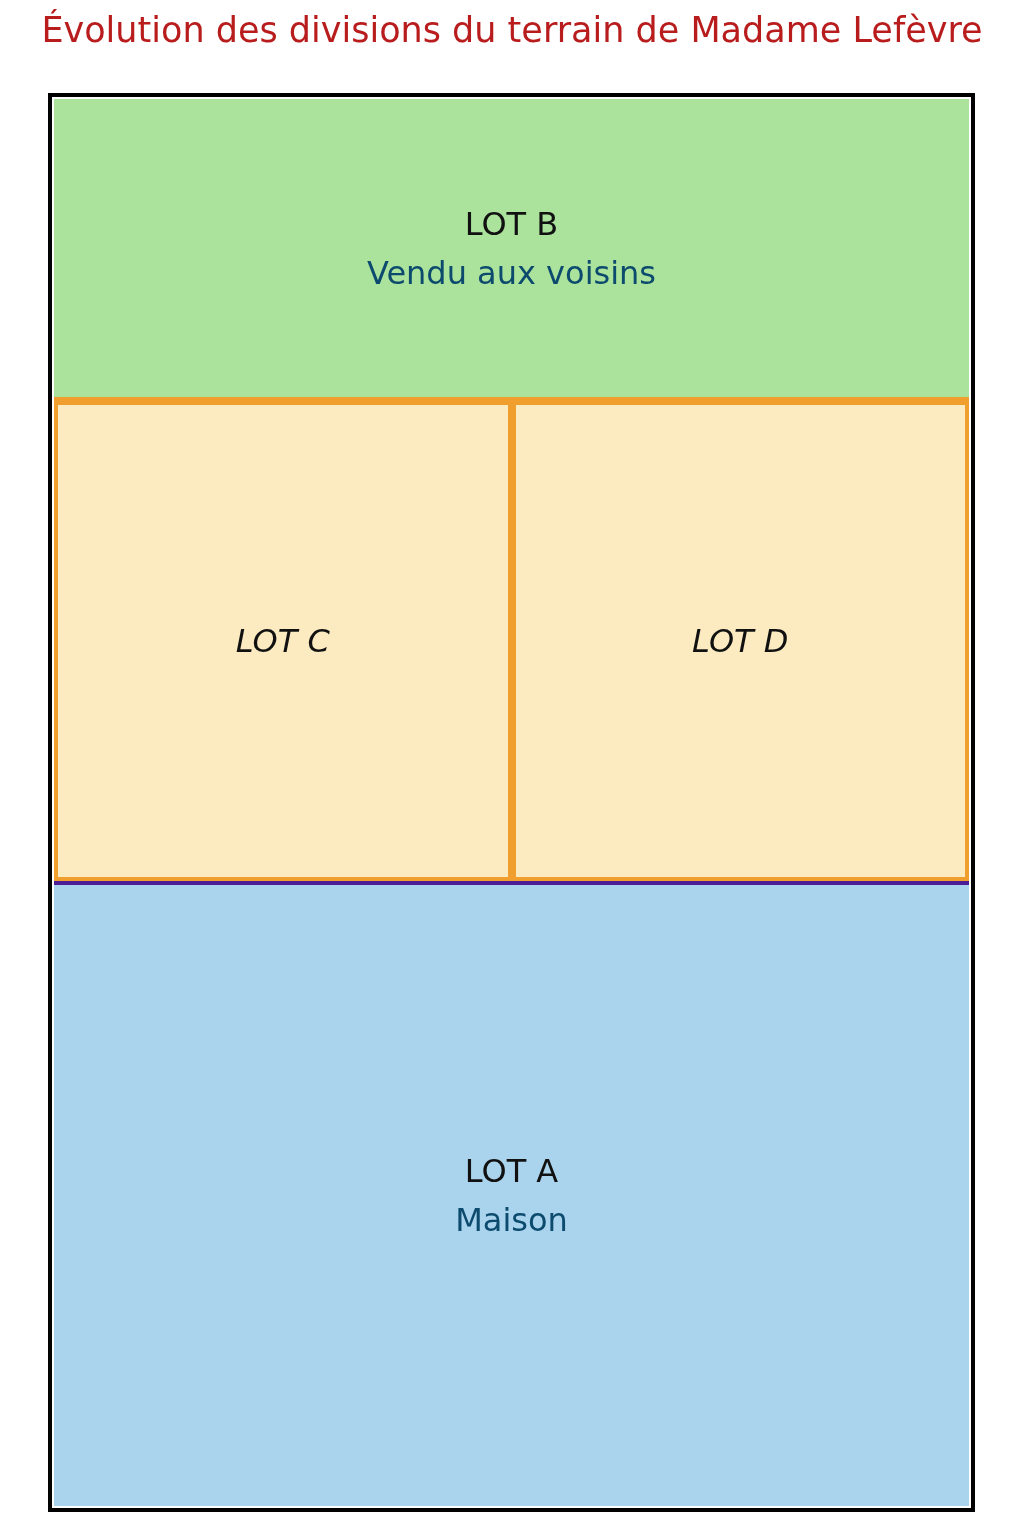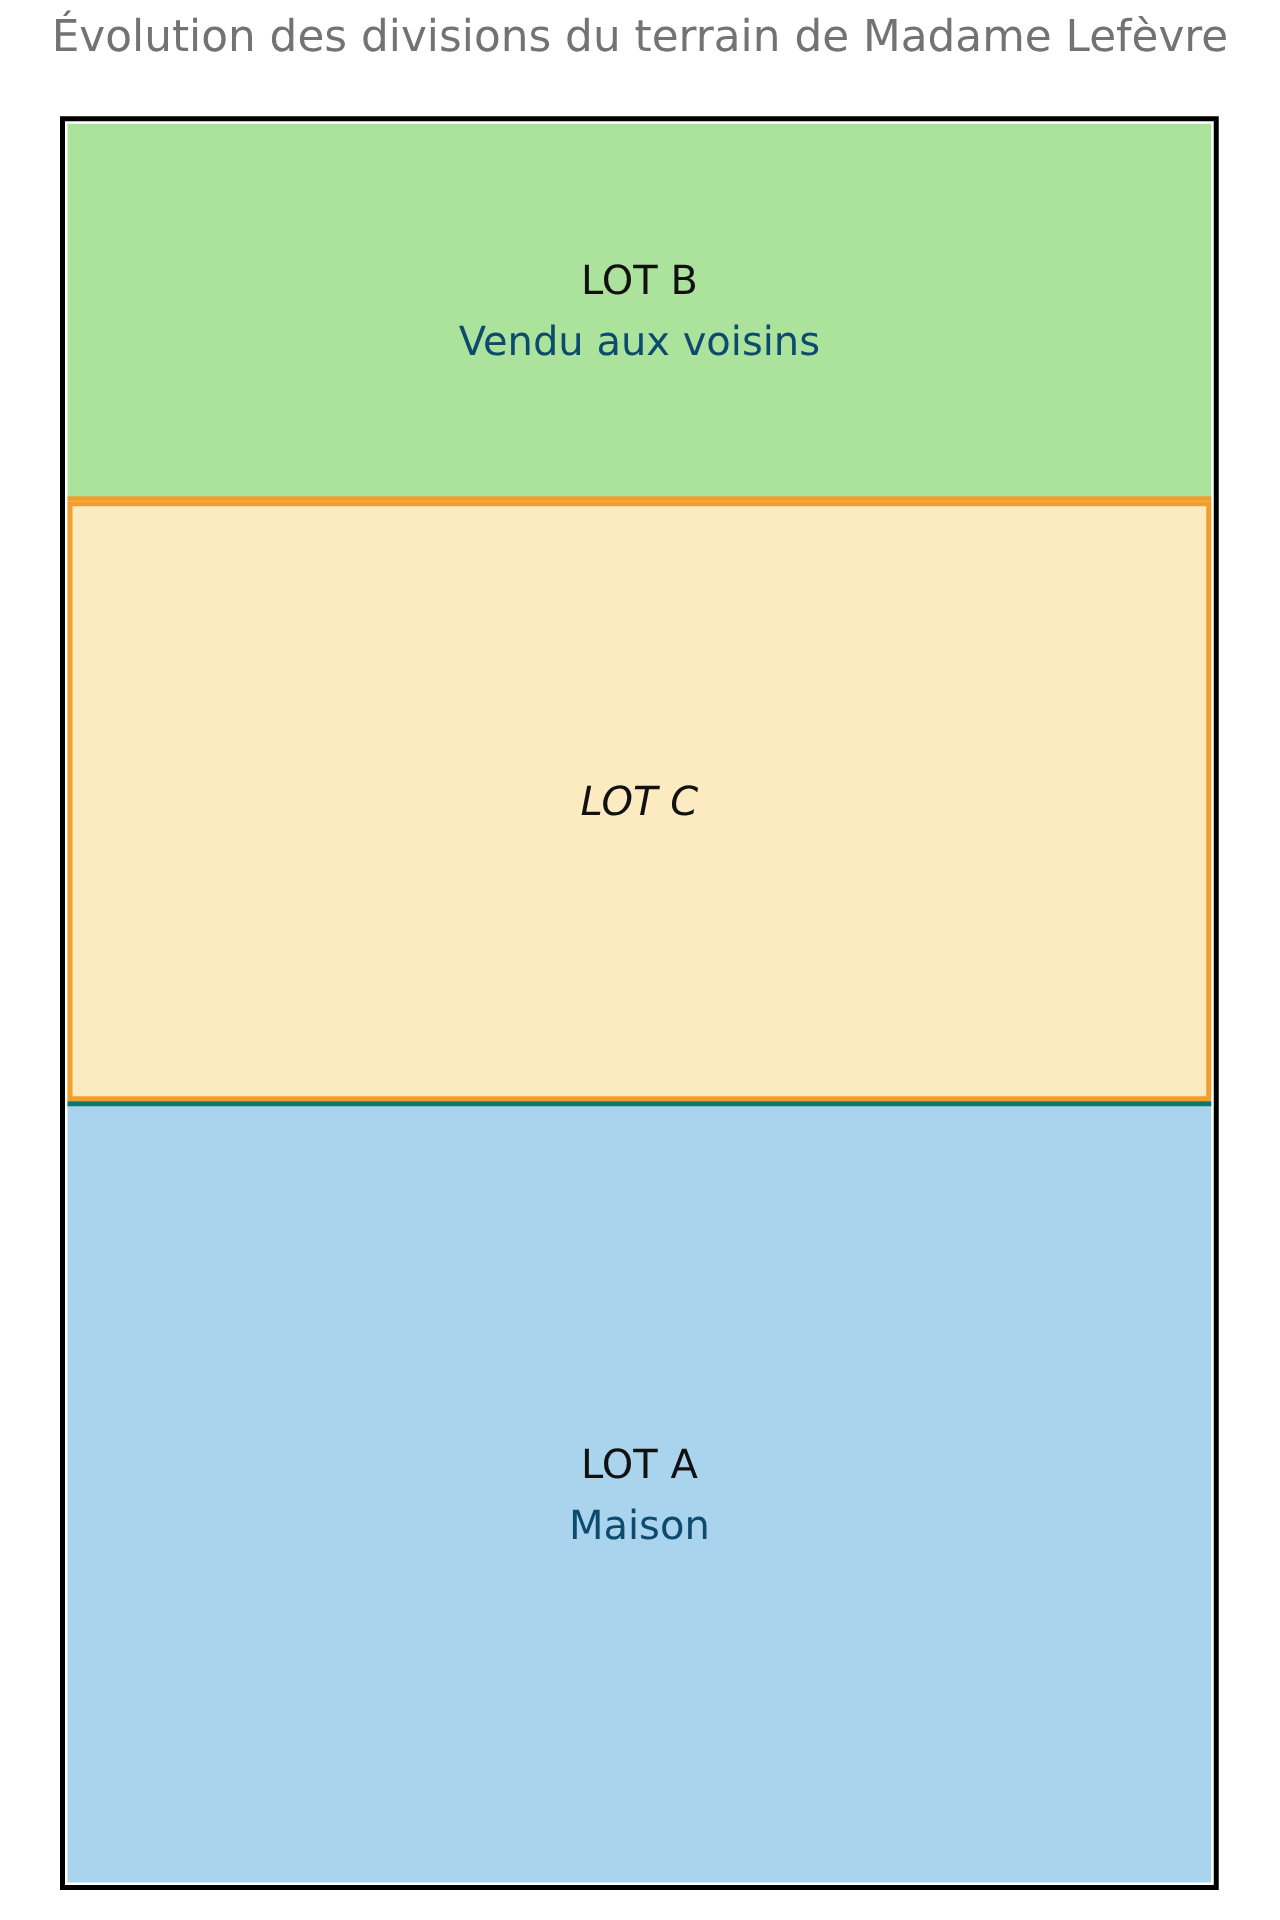--- a/index.html
+++ b/index.html
@@ -14,21 +14,21 @@
   }
   .title {
     position: absolute;
     left: 0;
     top: 10px;
     width: 1024px;
     text-align: center;
     font-size: 35px;
     font-weight: 400;
     letter-spacing: 0px;
-    color: #737373;
+    color: #b91c1c;
   }
   .land {
     position: absolute;
     left: 48px;
     top: 93px;
     width: 927px;
     height: 1419px;
     border: 4px solid #000000;
     background: #ffffff;
     padding: 2px;
@@ -56,21 +56,21 @@
   }
   .lot-c, .lot-d {
     flex: 1 1 50%;
     background: #fcebc0;
     border: 4px solid #f09e2e;
     font-style: italic;
   }
   .lot-a {
     flex: 1 1 auto;
     background: #aad4ed;
-    border-top: 4px solid #0f766e;
+    border-top: 4px solid #4c1d95;
   }
   .lot-label {
     font-size: 32px;
     line-height: 1.25;
     color: #111111;
   }
   .lot-sublabel {
     font-size: 32px;
     line-height: 1.25;
     margin-top: 9px;
@@ -86,20 +86,23 @@
 
   <div class="lot lot-b" style="background: rgb(172, 227, 156);">
     <div class="lot-label">LOT B</div>
     <div class="lot-sublabel">Vendu aux voisins</div>
   </div>
 
   <div class="middle-row">
     <div class="lot lot-c" style="background: rgb(252, 235, 192);">
       <div class="lot-label">LOT C</div>
     </div>
+    <div class="lot lot-d" style="background: rgb(252, 235, 192);">
+      <div class="lot-label">LOT D</div>
+    </div>
   </div>
 
   <div class="lot lot-a" style="background: rgb(170, 212, 237);">
     <div class="lot-label">LOT A</div>
     <div class="lot-sublabel">Maison</div>
   </div>
 
 </div>
 
 </body></html>

